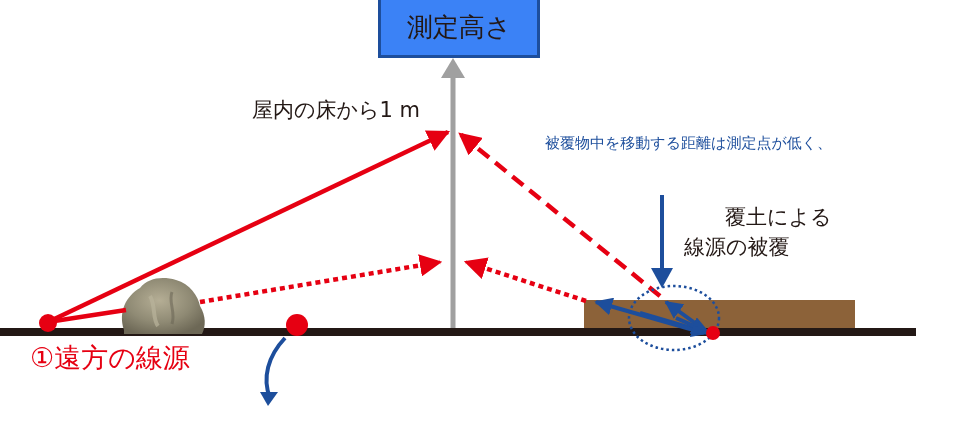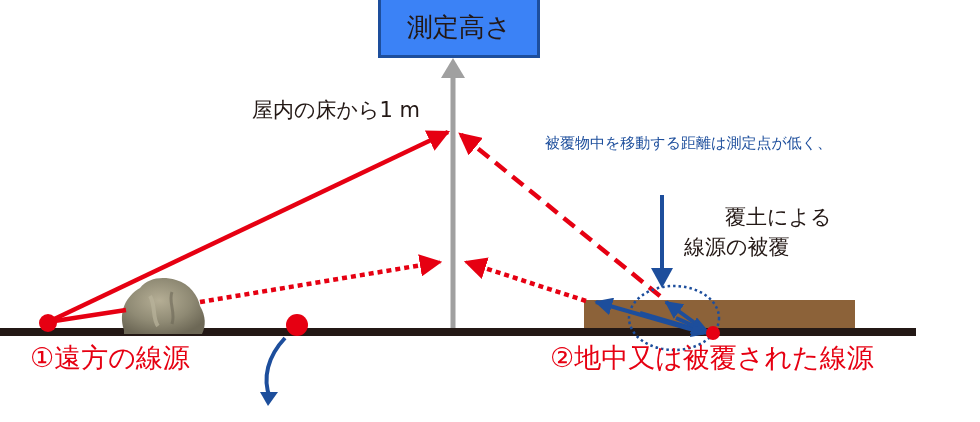--- a/index.html
+++ b/index.html
@@ -90,15 +90,14 @@
   </div>
 
   <div class="lbl dark" style="left:252px; top:100px;">屋内の床から1 m</div>
 
   <div class="lbl blue" style="left:545px; top:136px;">被覆物中を移動する距離は測定点が低く、</div>
 
   <div class="lbl dark" style="left:684px; top:207px;margin-left:41px;">覆土による</div>
   <div class="lbl dark" style="left:684px; top:237px;">線源の被覆</div>
 
   <div class="lbl red-big" style="left:30px; top:344px;">①遠方の線源</div>
-  <div class="lbl red-big" style="left:550px; top:344px;">②地中又は被覆された線源</div>
 
 </div>
 
 </body></html>

